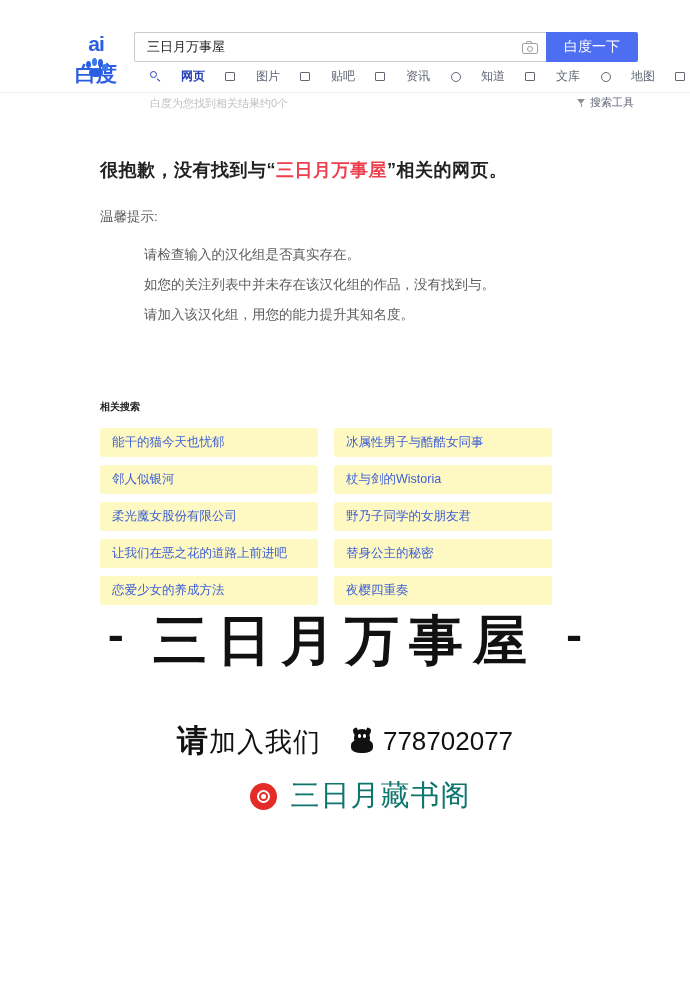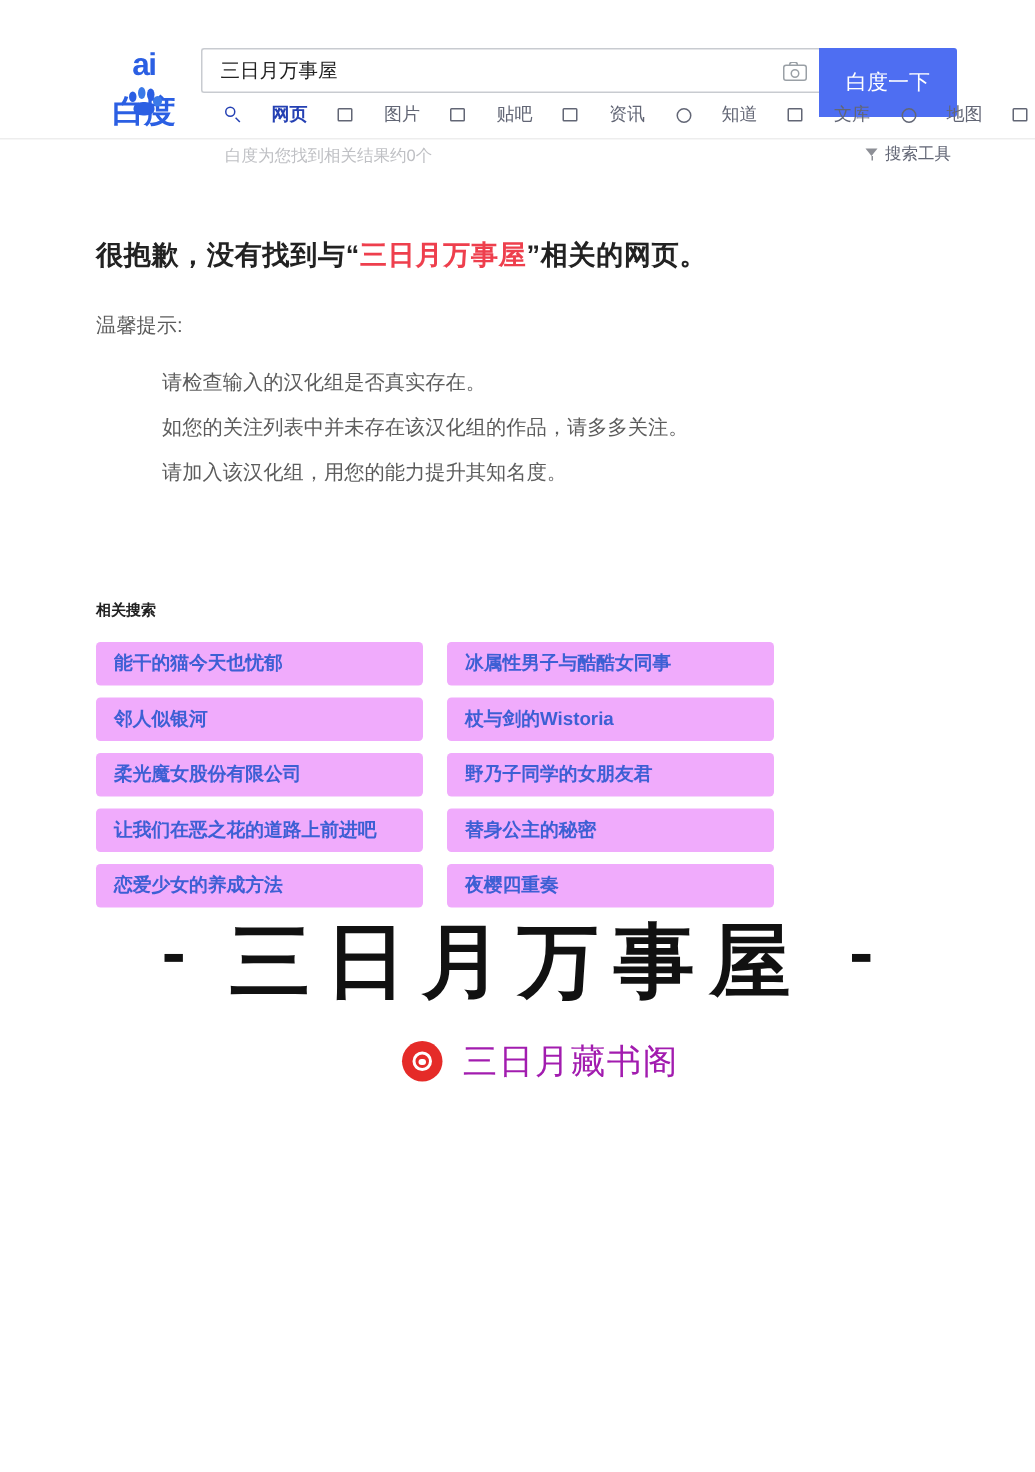--- a/index.html
+++ b/index.html
@@ -126,21 +126,21 @@
     position: absolute;
     left: 4px; top: 0px;
     width: 6px; height: 3px;
     border: 1.3px solid #9aa0a6;
     border-bottom: none;
     border-radius: 2px 2px 0 0;
     box-sizing: border-box;
   }
   .search-btn {
     width: 92px;
-    height: 46px;
+    height: 30px;
     background: #4e6ef2;
     color: #fff;
     font-size: 14px;
     border: none;
     border-radius: 0 2px 2px 0;
     cursor: pointer;
     font-family: "Liberation Sans", sans-serif;
   }
 
   .tabs {
@@ -256,21 +256,21 @@
     content: "";
     position: absolute;
     left: 4px; top: 5.5px;
     width: 1px; height: 3px;
     background: #8d8f96;
   }
 
   
   .content {
     position: relative;
-    padding-left: 64px;
+    padding-left: 100px;
     padding-right: 40px;
   }
   .noresult-title {
     margin-top: 65px;
     font-size: 18px;
     font-weight: bold;
     color: #222;
     letter-spacing: 0.5px;
   }
   .noresult-title .kw { color: #ee3f4d; }
@@ -300,31 +300,30 @@
   .rs-grid {
     margin-top: 14px;
     display: grid;
     grid-template-columns: 218px 218px;
     gap: 8px 16px;
     width: 452px;
   }
   .rs-item {
     height: 29px;
     line-height: 29px;
-    background: #f0abfc;
+    background: #fef9c3;
     border-radius: 3px;
     padding: 0 12px;
     font-size: 12.5px;
     color: #3d5fd4;
     cursor: pointer;
     box-sizing: border-box;
     overflow: hidden;
     white-space: nowrap;
     text-overflow: ellipsis;
-    font-weight: bold;
   }
 
   
   .banner {
     text-align: center;
   }
   .banner-title {
     font-family: "DejaVu Serif", "Liberation Serif", serif;
     font-size: 54px;
     font-weight: bold;
@@ -431,22 +430,22 @@
     box-sizing: border-box;
   }
   .weibo-icon .dot {
     position: absolute;
     left: 11.5px; top: 11.5px;
     width: 4.5px; height: 4.5px;
     background: #ffffff;
     border-radius: 50%;
   }
   .weibo-text {
-    font-size: 23px;
-    color: #a21caf;
+    font-size: 29px;
+    color: #0f766e;
     letter-spacing: 1px;
   }
 </style>
 </head>
 <body>
 
 <div class="page">
 
   <div class="header">
 
@@ -527,21 +526,21 @@
   <div class="content">
 
     <div class="noresult-title">
       <span>很抱歉，没有找到与“</span><span class="kw">三日月万事屋</span><span>”相关的网页。</span>
     </div>
 
     <div class="tips-label">温馨提示:</div>
 
     <ul class="tips-list">
       <li>请检查输入的汉化组是否真实存在。</li>
-      <li>如您的关注列表中并未存在该汉化组的作品，请多多关注。</li>
+      <li>如您的关注列表中并未存在该汉化组的作品，没有找到与。</li>
       <li>请加入该汉化组，用您的能力提升其知名度。</li>
     </ul>
 
     <div class="rs-title">相关搜索</div>
 
     <div class="rs-grid">
       <div class="rs-item">能干的猫今天也忧郁</div>
       <div class="rs-item">冰属性男子与酷酷女同事</div>
       <div class="rs-item">邻人似银河</div>
       <div class="rs-item">杖与剑的Wistoria</div>
@@ -554,20 +553,36 @@
     </div>
   </div>
 
   <div class="banner">
     <div class="banner-title">
       <span class="dash">-</span>
       <span>三日月万事屋</span>
       <span class="dash">-</span>
     </div>
 
+    <div class="join-row">
+      <div class="join-text">
+        <span class="big">请</span><span>加入我们</span>
+      </div>
+      <div class="qq-group">
+        <span class="qq-icon">
+          <span class="ear-l"></span>
+            <span class="ear-r"></span>
+          <span class="body"></span>
+            <span class="head"></span>
+          <span class="eye-l"></span>
+            <span class="eye-r"></span>
+        </span>
+        <span>778702077</span>
+      </div>
+    </div>
 
     <div class="weibo-row">
       <span class="weibo-icon">
         <span class="eye"></span>
           <span class="dot"></span>
       </span>
       <span class="weibo-text">三日月藏书阁</span>
     </div>
   </div>
 

